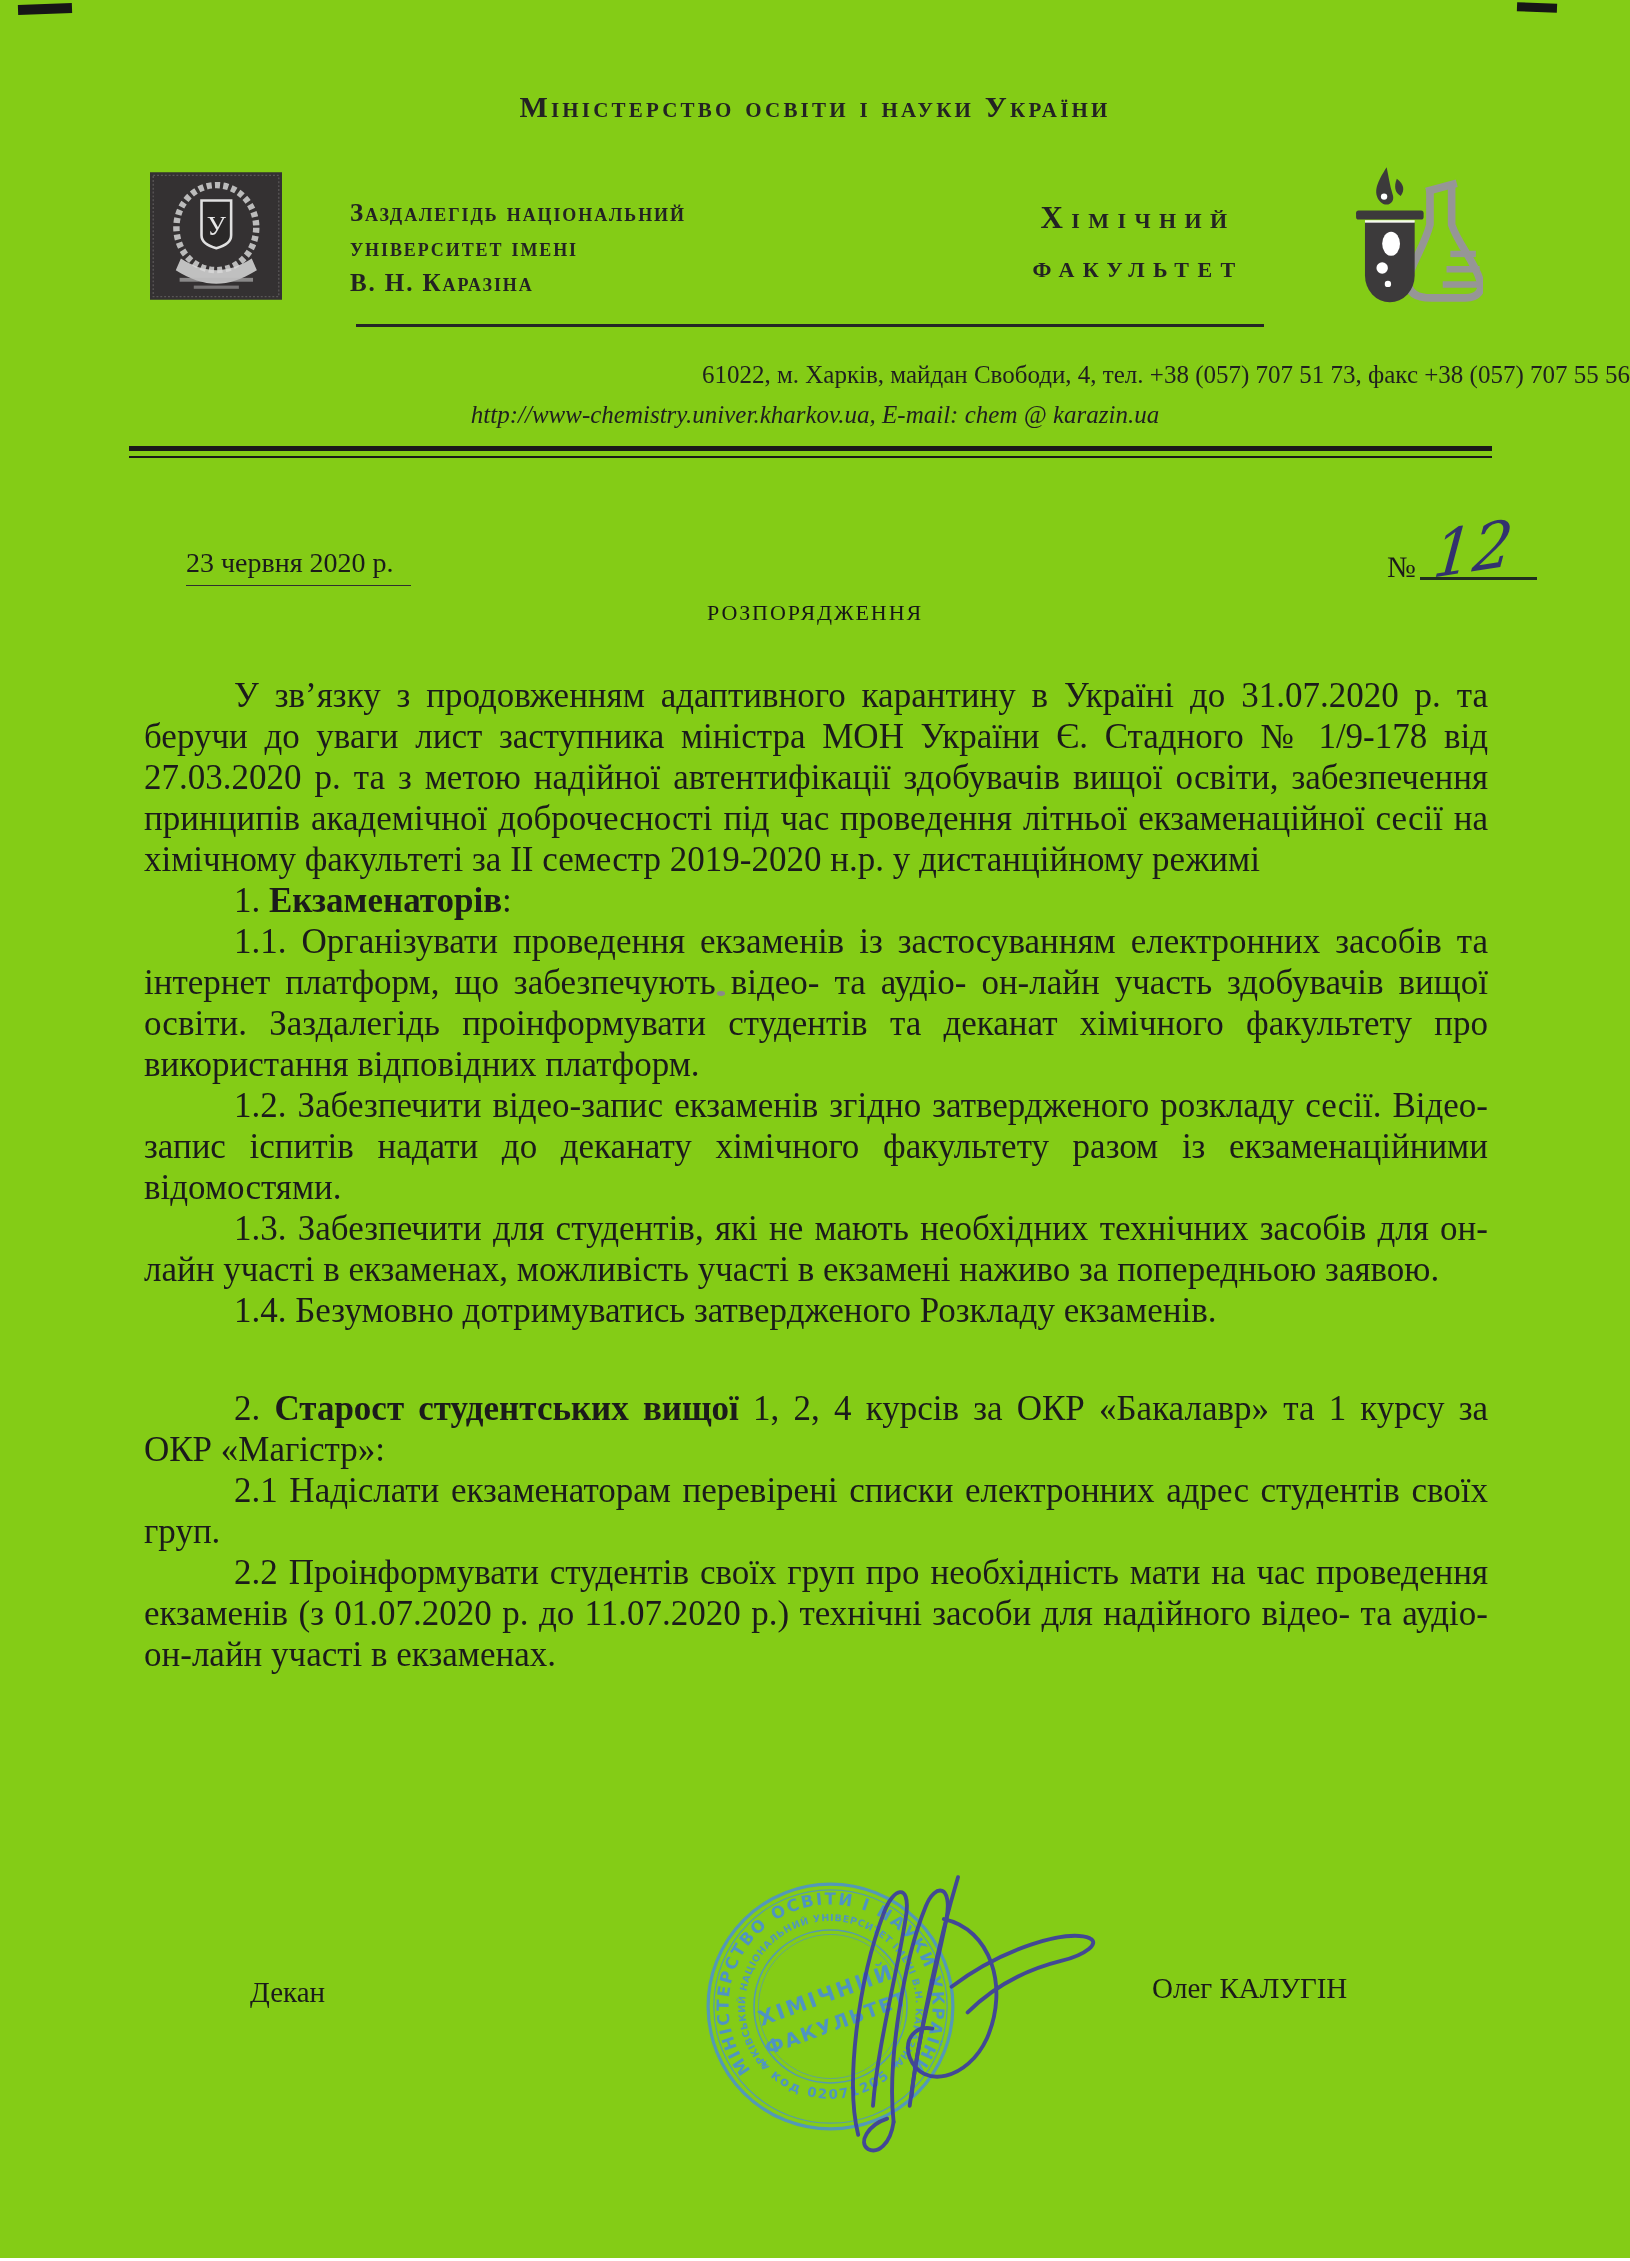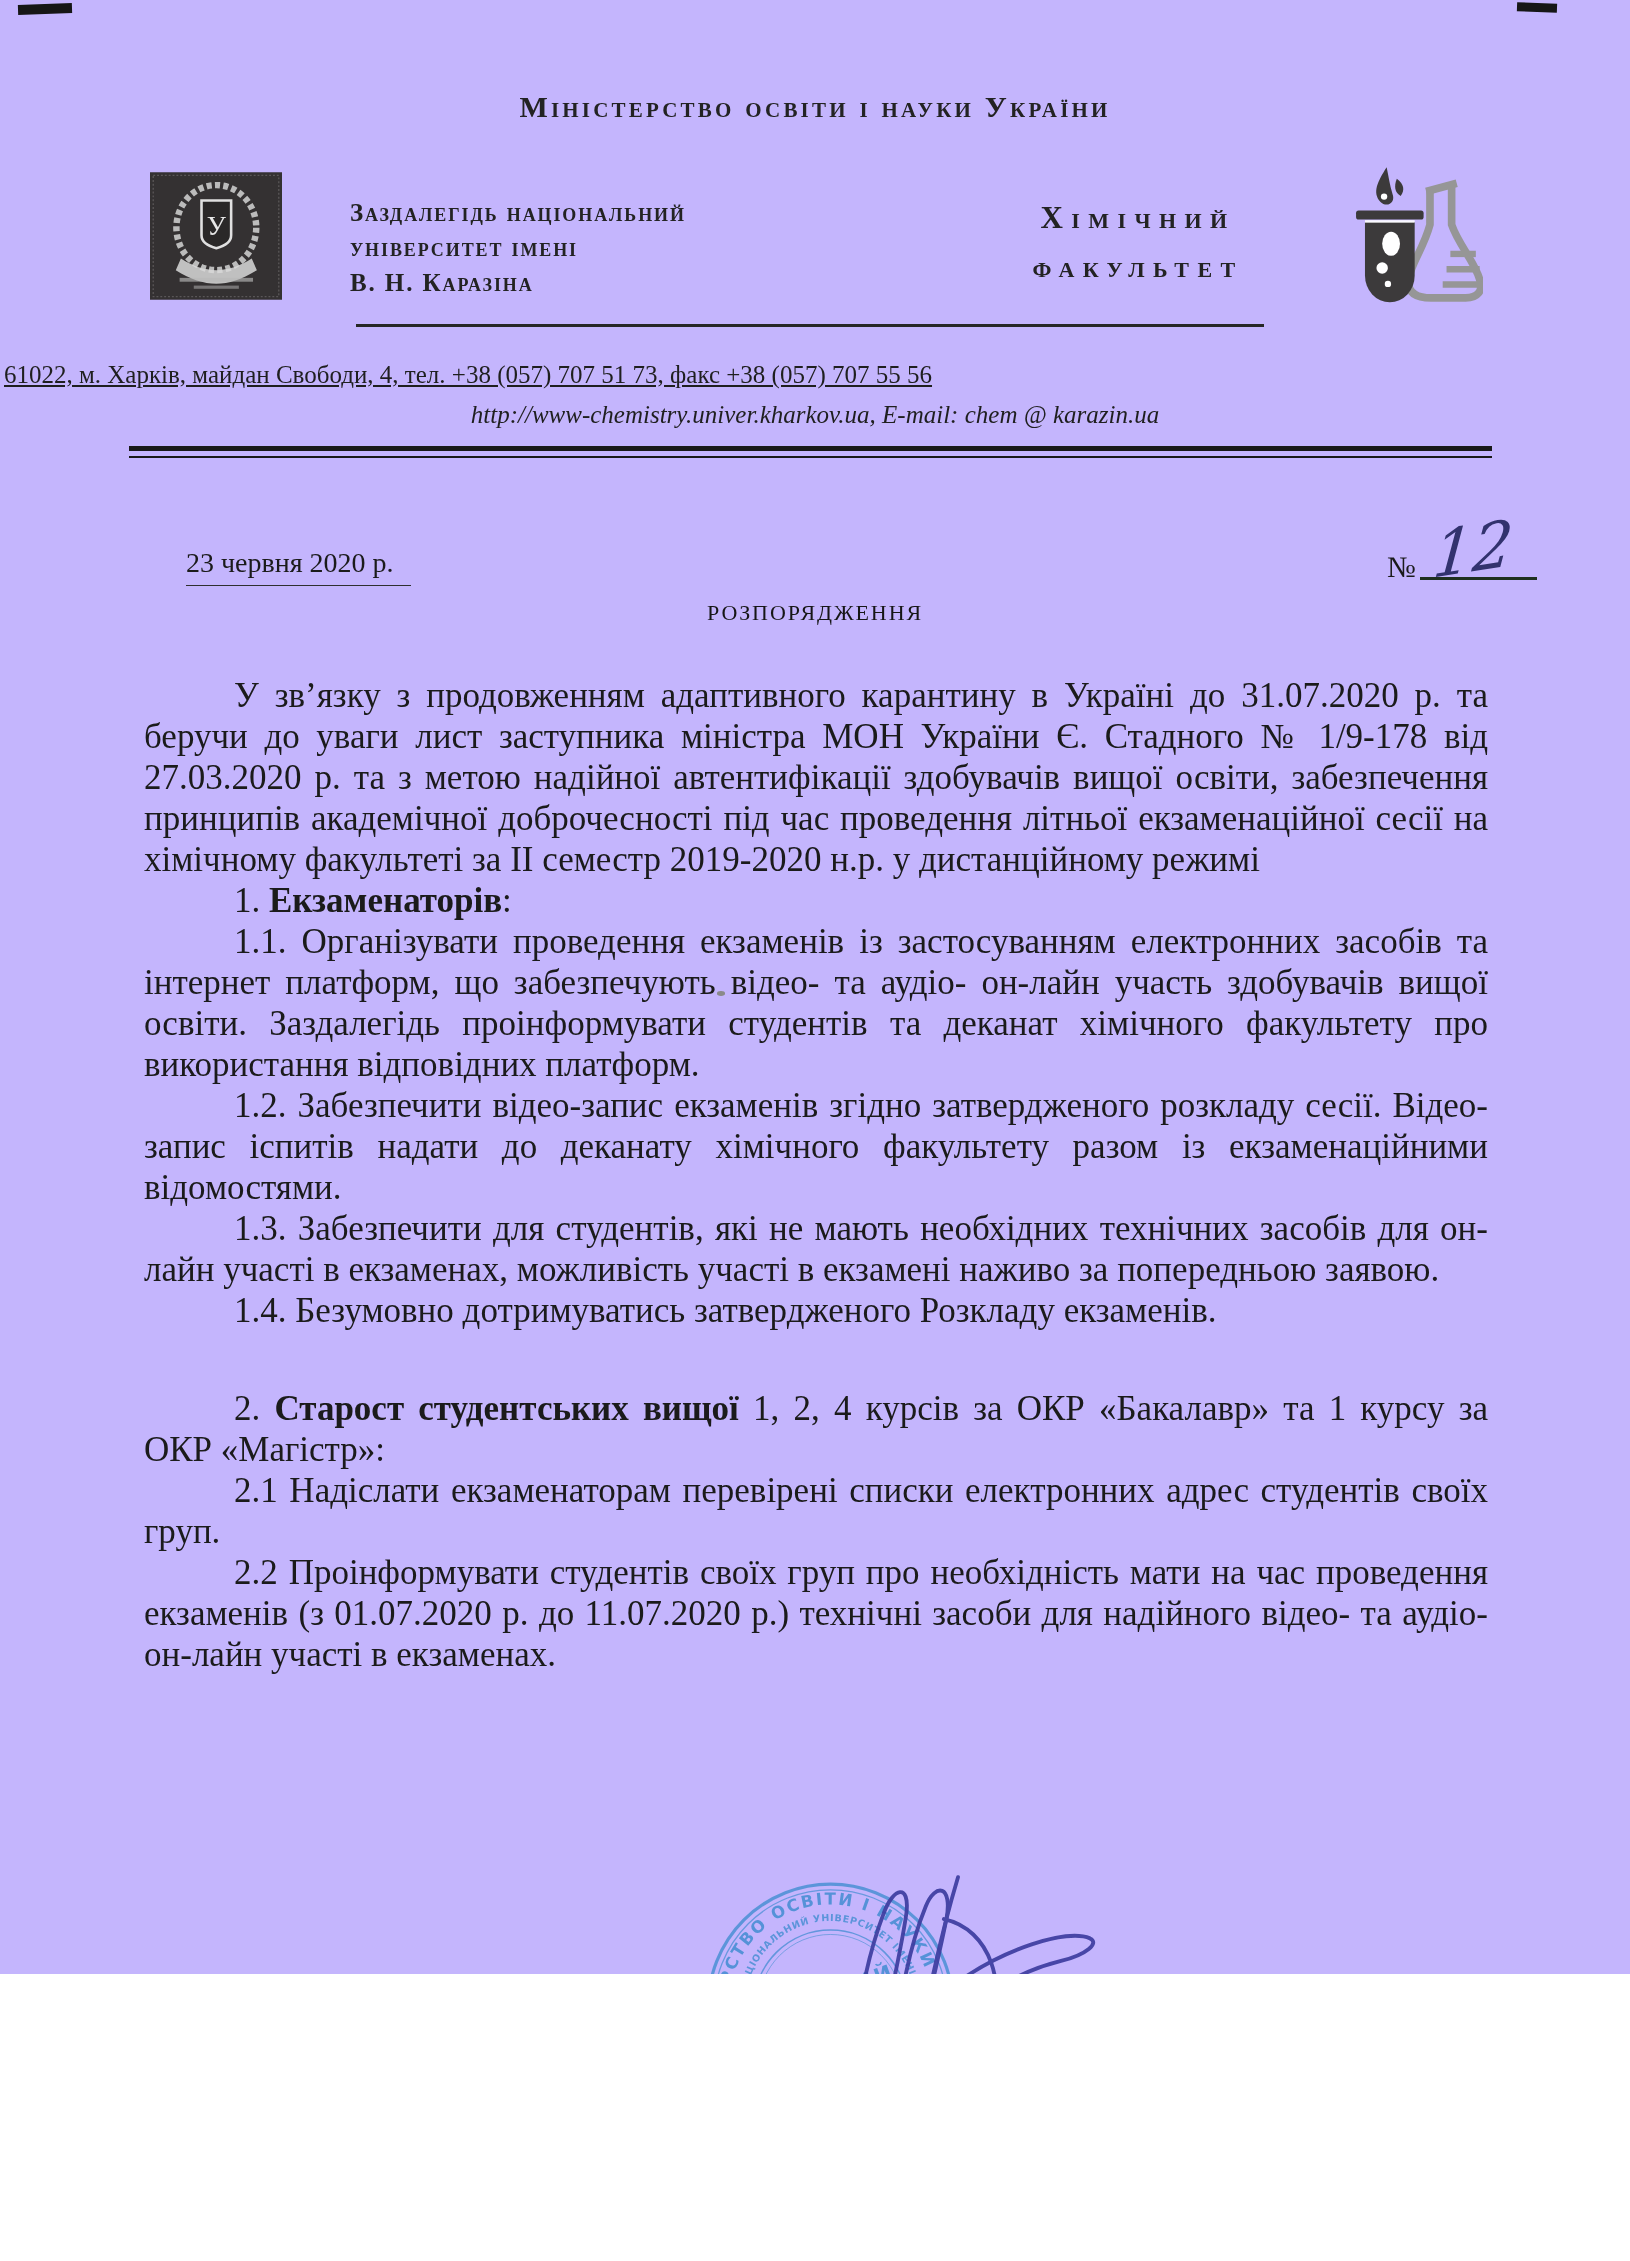--- a/index.html
+++ b/index.html
@@ -1,16 +1,16 @@
 <!DOCTYPE html>
 <html style="font-size:10.3px"><head>
 <meta charset="utf-8">
 <style>
   html,body{margin:0;padding:0;background:#ffffff;}
-  .page{position:relative;width:1630px;height:1974px;background:#c4b5fd;overflow:hidden;
+  .page{position:relative;width:1630px;height:2258px;background:#84cc16;overflow:hidden;
         font-family:"Liberation Serif","DejaVu Serif",serif;color:#1b1b1b;}
 
   .speck{position:absolute;background:#161616;}
   .speck.s1{left:18px;top:3.9px;width:54px;height:9.7px;transform:rotate(-2deg);}
   .speck.s2{left:1517px;top:2.6px;width:40px;height:9px;transform:rotate(2deg);}
   .speck.s3{left:717px;top:991px;width:8.4px;height:4.5px;background:#8a8a8a;border-radius:50%;}
 
   .ministry{position:absolute;left:0;right:0;top:90px;text-align:center;
             font-variant:small-caps;font-weight:bold;font-size:30px;letter-spacing:3.2px;color:#232323;}
 
@@ -20,21 +20,21 @@
         font-size:25px;line-height:35px;letter-spacing:1.9px;color:#232323;}
 
   .faculty{position:absolute;left:967px;top:193px;width:342px;text-align:center;
            font-variant:small-caps;font-weight:bold;font-size:31px;line-height:49px;
            letter-spacing:8.4px;color:#232323;}
 
   .flask{position:absolute;left:1354px;top:166px;width:129px;height:137px;}
 
   .rule-thin{position:absolute;left:356px;top:324px;width:908px;height:3.2px;background:#262626;}
 
-  .addr1{position:absolute;left:4px;right:0;top:361px;text-align:left;font-size:25px;color:#1f1f1f;text-decoration:underline;}
+  .addr1{position:absolute;left:4px;right:0;top:361px;text-align:right;font-size:25px;color:#1f1f1f;}
   .addr2{position:absolute;left:0;right:0;top:401px;text-align:center;font-size:25px;font-style:italic;color:#1f1f1f;}
 
   .rule-thick{position:absolute;left:129px;top:446px;width:1363px;height:5.2px;
               border-top:5.8px solid #191919;border-bottom:2.6px solid #191919;}
 
   .date{position:absolute;left:186px;top:547px;font-size:28px;
         border-bottom:1.9px solid #2f2f2f;padding:0 17px 6.4px 0;}
   .numsign{position:absolute;left:1387px;top:550px;font-size:30px;}
   .num-value{position:absolute;left:1433px;top:513px;font-size:63px;font-style:italic;
              color:#32326e;transform:rotate(-9deg) skewX(-14deg);font-family:"DejaVu Serif",serif;}

